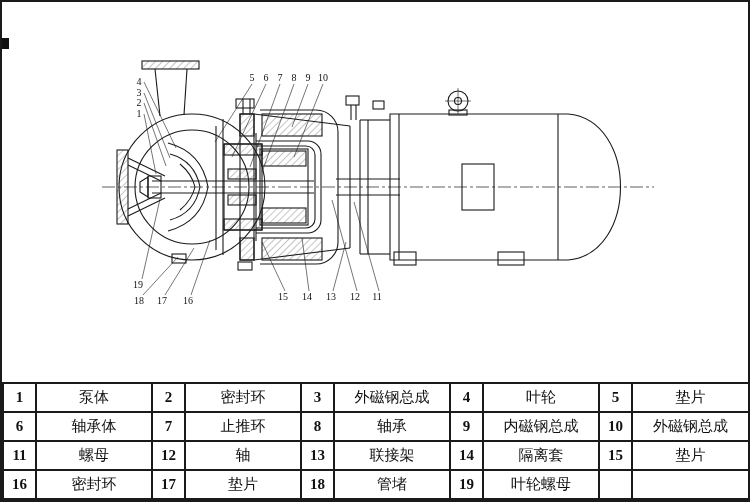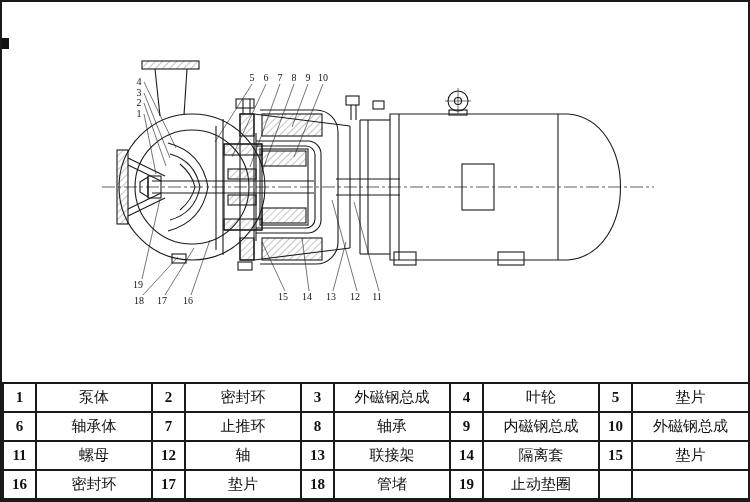--- a/index.html
+++ b/index.html
@@ -250,20 +250,20 @@
         <td>垫片</td>
       </tr>
       <tr>
         <td class="num">16</td>
         <td>密封环</td>
         <td class="num">17</td>
         <td>垫片</td>
         <td class="num">18</td>
         <td>管堵</td>
         <td class="num">19</td>
-        <td>止动垫圈</td>
+        <td>叶轮螺母</td>
         <td class="num"></td>
         <td></td>
       </tr>
     </tbody>
   </table>
 
 </div>
 
 </body></html>

